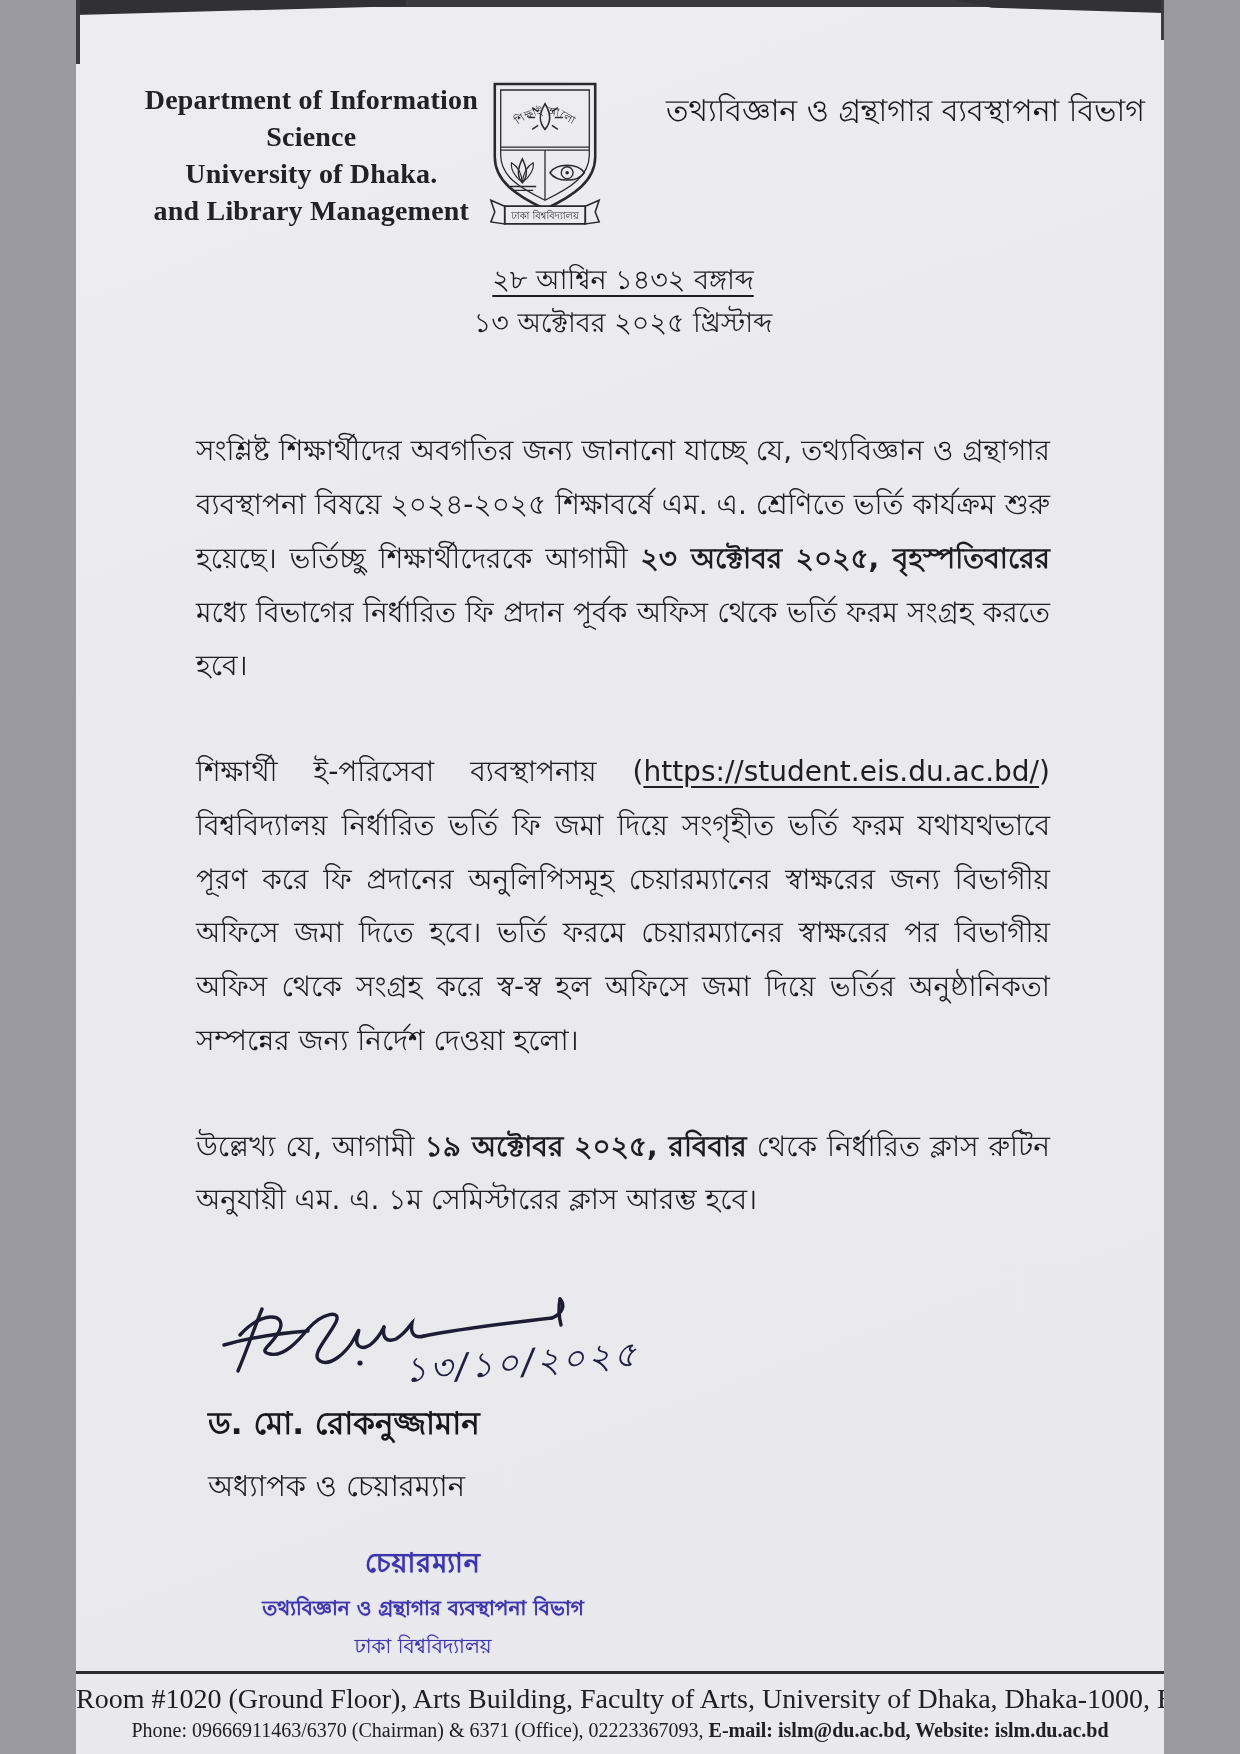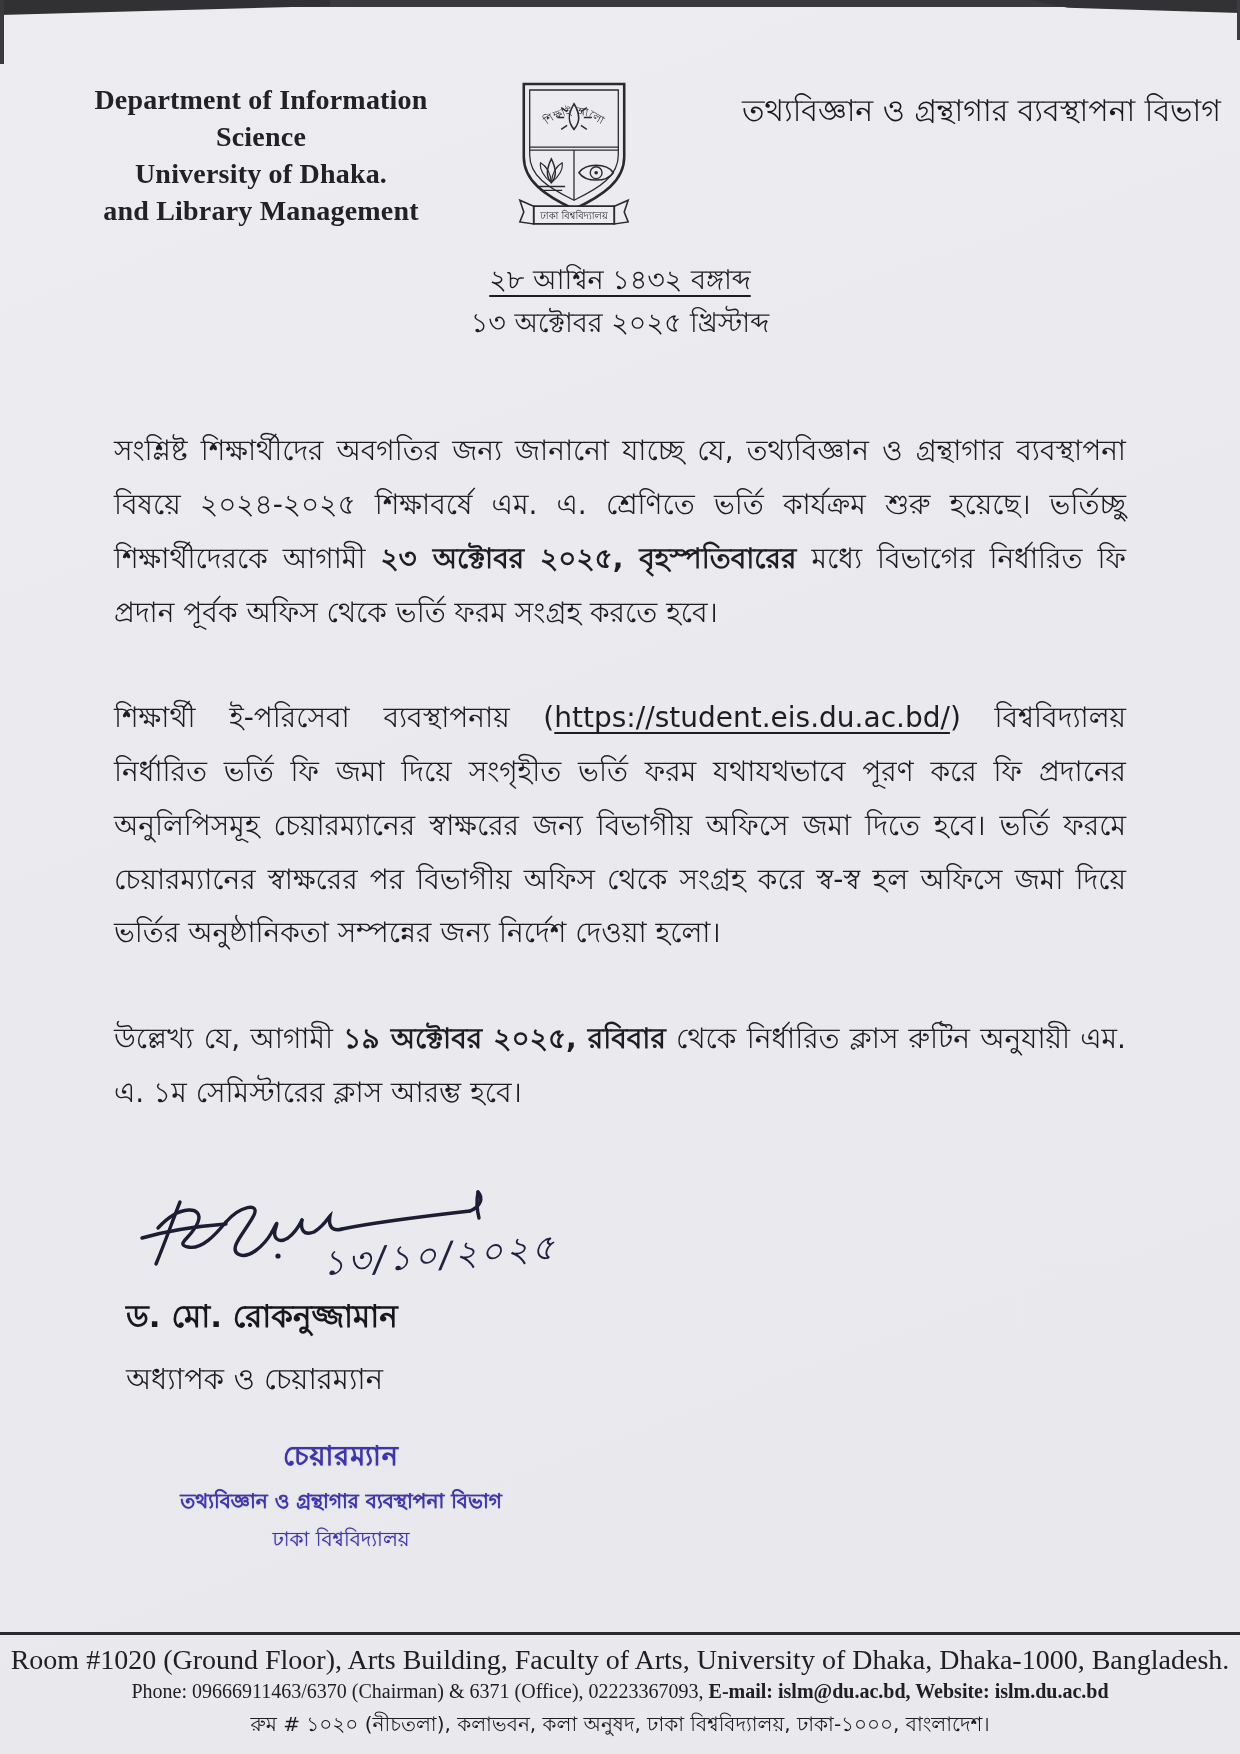--- a/index.html
+++ b/index.html
@@ -1,24 +1,25 @@
 <!DOCTYPE html>
 <html><head>
 <meta charset="utf-8">
 <style>
   * { margin:0; padding:0; box-sizing:border-box; }
   html,body { background:#9a9aa0; }
   .page {
     position:relative;
-    width:1240px; height:1754px;
+    width:1088px; height:1754px;
     margin:0 auto;
     background:linear-gradient(160deg,#edecf1 0%,#eae9ee 45%,#e9e8ed 100%);
     color:#1c1c1e;
     font-family:"Liberation Serif", serif;
     overflow:hidden;
+    padding-left:6px;
   }
   
   .scan-top { position:absolute; top:0; left:0; width:100%; height:7px; background:#3a3a3c; }
   .scan-top-left { position:absolute; top:0; left:0; width:330px; height:15px; background:#313134;
     clip-path:polygon(0 0,100% 0,100% 40%,0 100%); }
   .scan-top-right { position:absolute; top:0; right:0; width:210px; height:13px; background:#323235;
     clip-path:polygon(0 0,100% 0,100% 100%,18% 60%); }
   .scan-left { position:absolute; top:0; left:0; width:4px; height:64px; background:#39393c; }
   .scan-right { position:absolute; top:0; right:0; width:3px; height:40px; background:#3c3c40; }
 
@@ -172,16 +173,15 @@
         <div class="stamp-l2">তথ্যবিজ্ঞান ও গ্রন্থাগার ব্যবস্থাপনা বিভাগ</div>
         <div class="stamp-l3">ঢাকা বিশ্ববিদ্যালয়</div>
       </div>
     </div>
 
   </div>
 
   <div class="footer">
     <div class="footer-l1">Room #1020 (Ground Floor), Arts Building, Faculty of Arts, University of Dhaka, Dhaka-1000, Bangladesh.</div>
     <div class="footer-l2"><span>Phone: 09666911463/6370 (Chairman) &amp; 6371 (Office), 02223367093, </span><span class="b">E-mail: islm@du.ac.bd, Website: islm.du.ac.bd</span></div>
-    <div class="footer-l3">রুম # ১০২০ (নীচতলা), কলাভবন, কলা অনুষদ, ঢাকা বিশ্ববিদ্যালয়, ঢাকা-১০০০, বাংলাদেশ।</div>
   </div>
 
 </div>
 
 </body></html>

